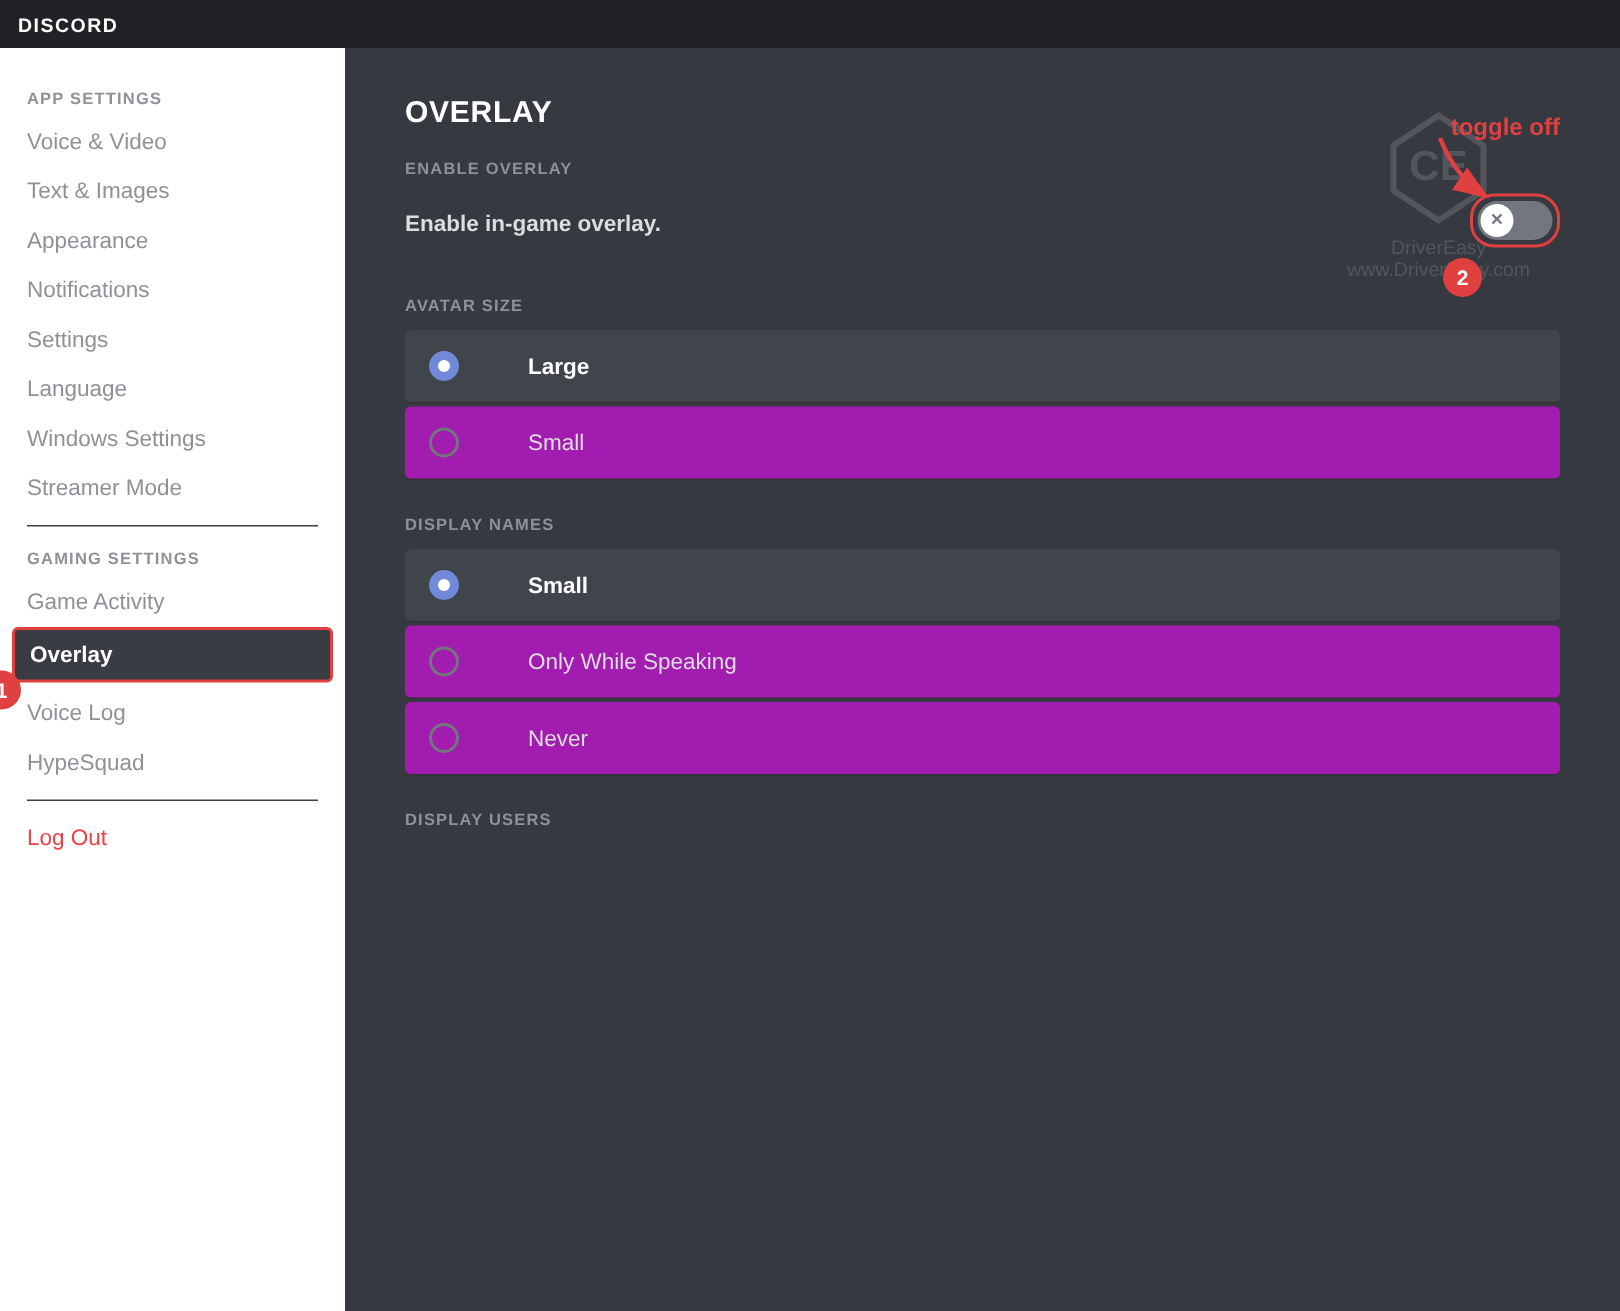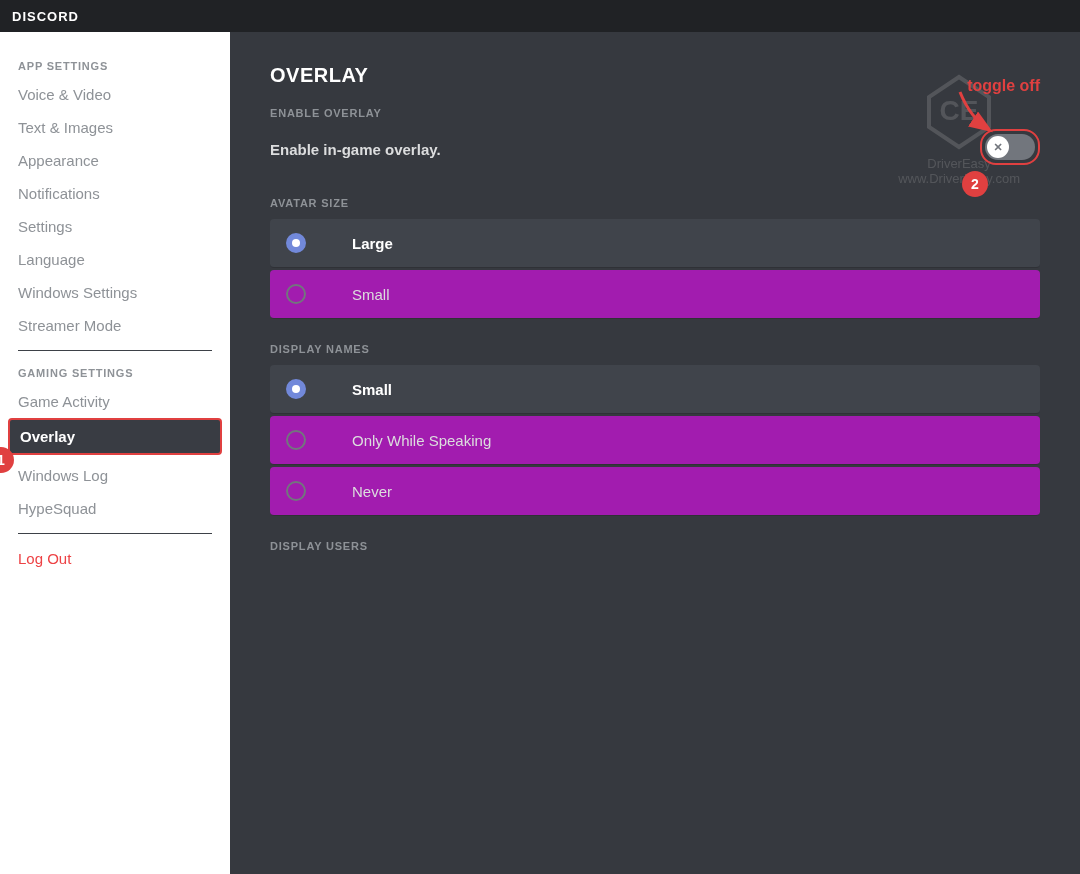--- a/index.html
+++ b/index.html
@@ -293,21 +293,21 @@
       <div style="position:absolute; left:-20px; bottom:-18px; z-index:10;">
         <span class="badge">1</span>
       </div>
 
       <div class="sidebar-item overlay-item">
         <span>Overlay</span>
       </div>
     </div>
 
     <div class="sidebar-item">
-      <span>Windows Log</span>
+      <span>Voice Log</span>
     </div>
     <div class="sidebar-item">
       <span>HypeSquad</span>
     </div>
 
     <hr class="sidebar-divider">
 
     <div class="sidebar-logout">Log Out</div>
   </div>
 

